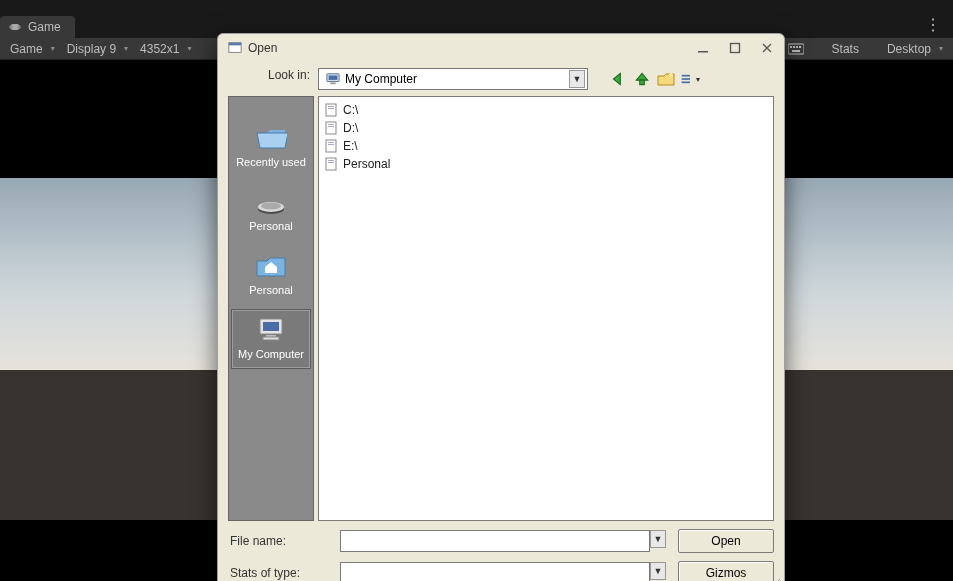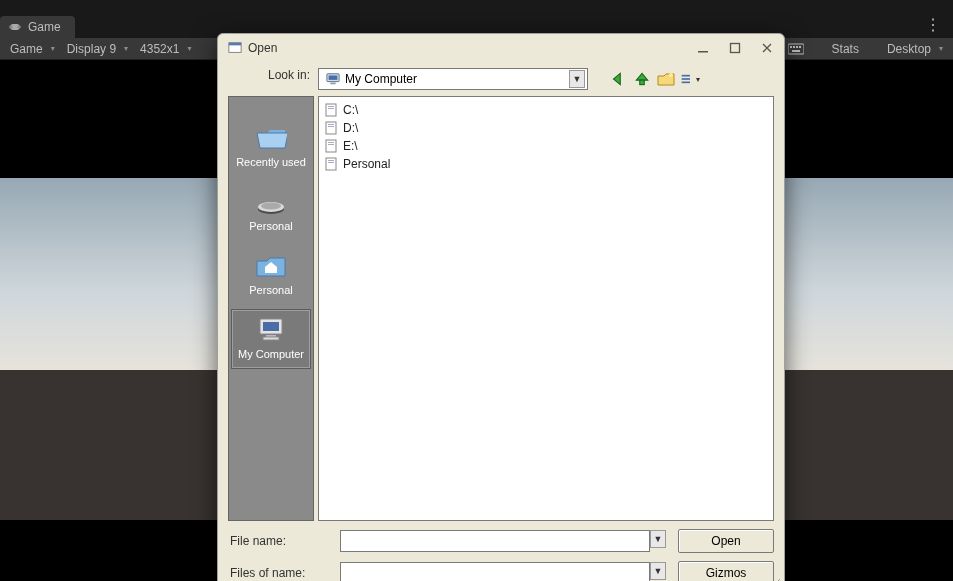--- a/index.html
+++ b/index.html
@@ -257,21 +257,21 @@
   <div class="bottom">
     <div class="blabel">File name:</div>
     <div class="bcombo">
       <div class="inp">
           <input value="" style="">
         </div>
       <div class="combo-arrow">▼</div>
     </div>
     <button class="btn">Open</button>
 
-    <div class="blabel">Files of name:</div>
+    <div class="blabel">Stats of type:</div>
     <div class="bcombo">
       <div class="inp">
           <input readonly="" value="" style="">
         </div>
       <div class="combo-arrow">▼</div>
     </div>
     <button class="btn">Gizmos</button>
   </div>
 
   <div class="resize-grip">

